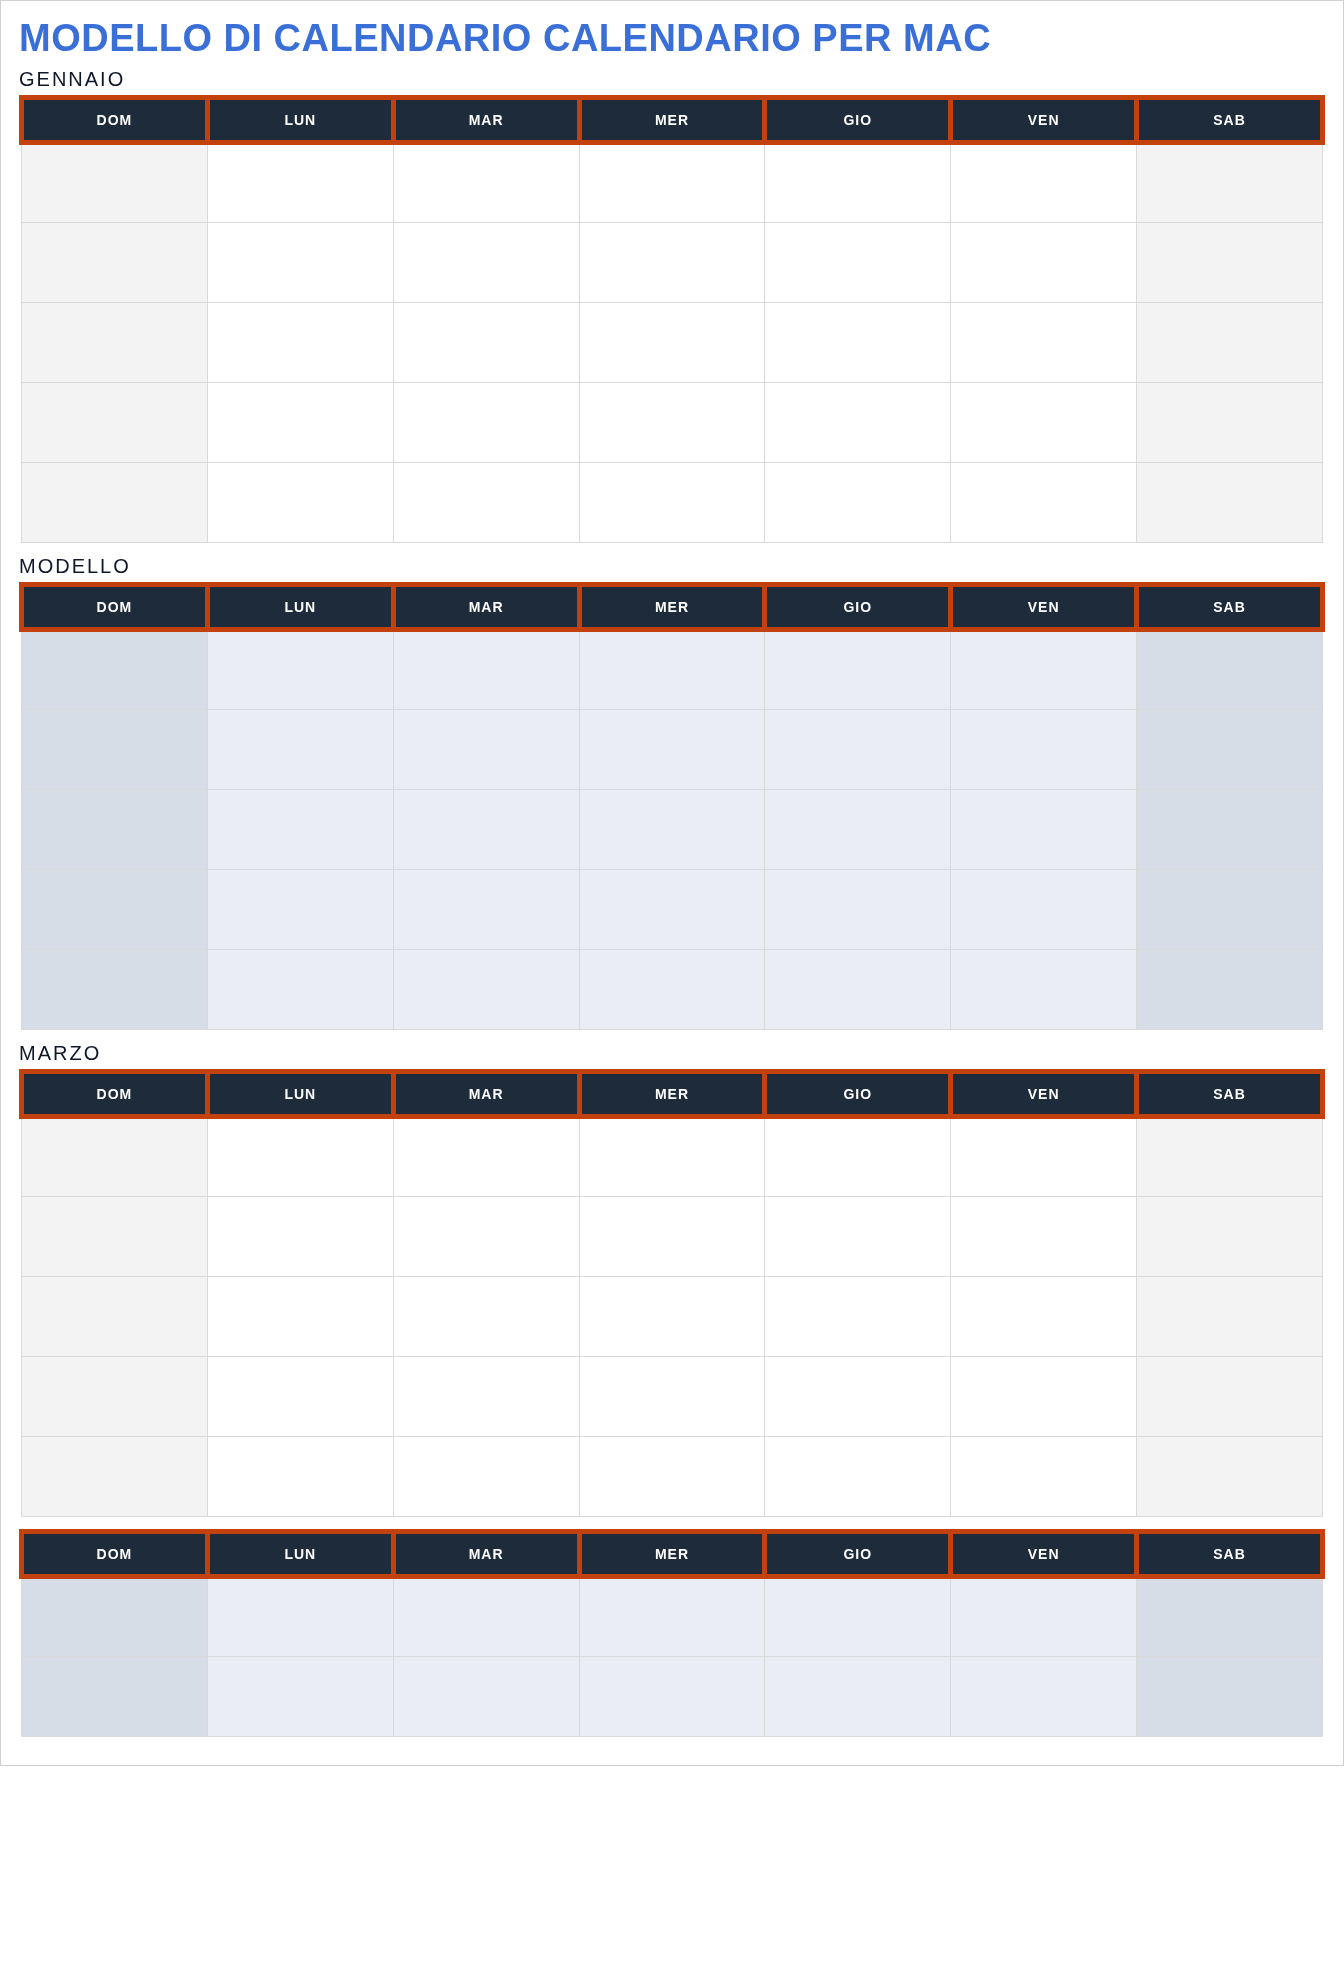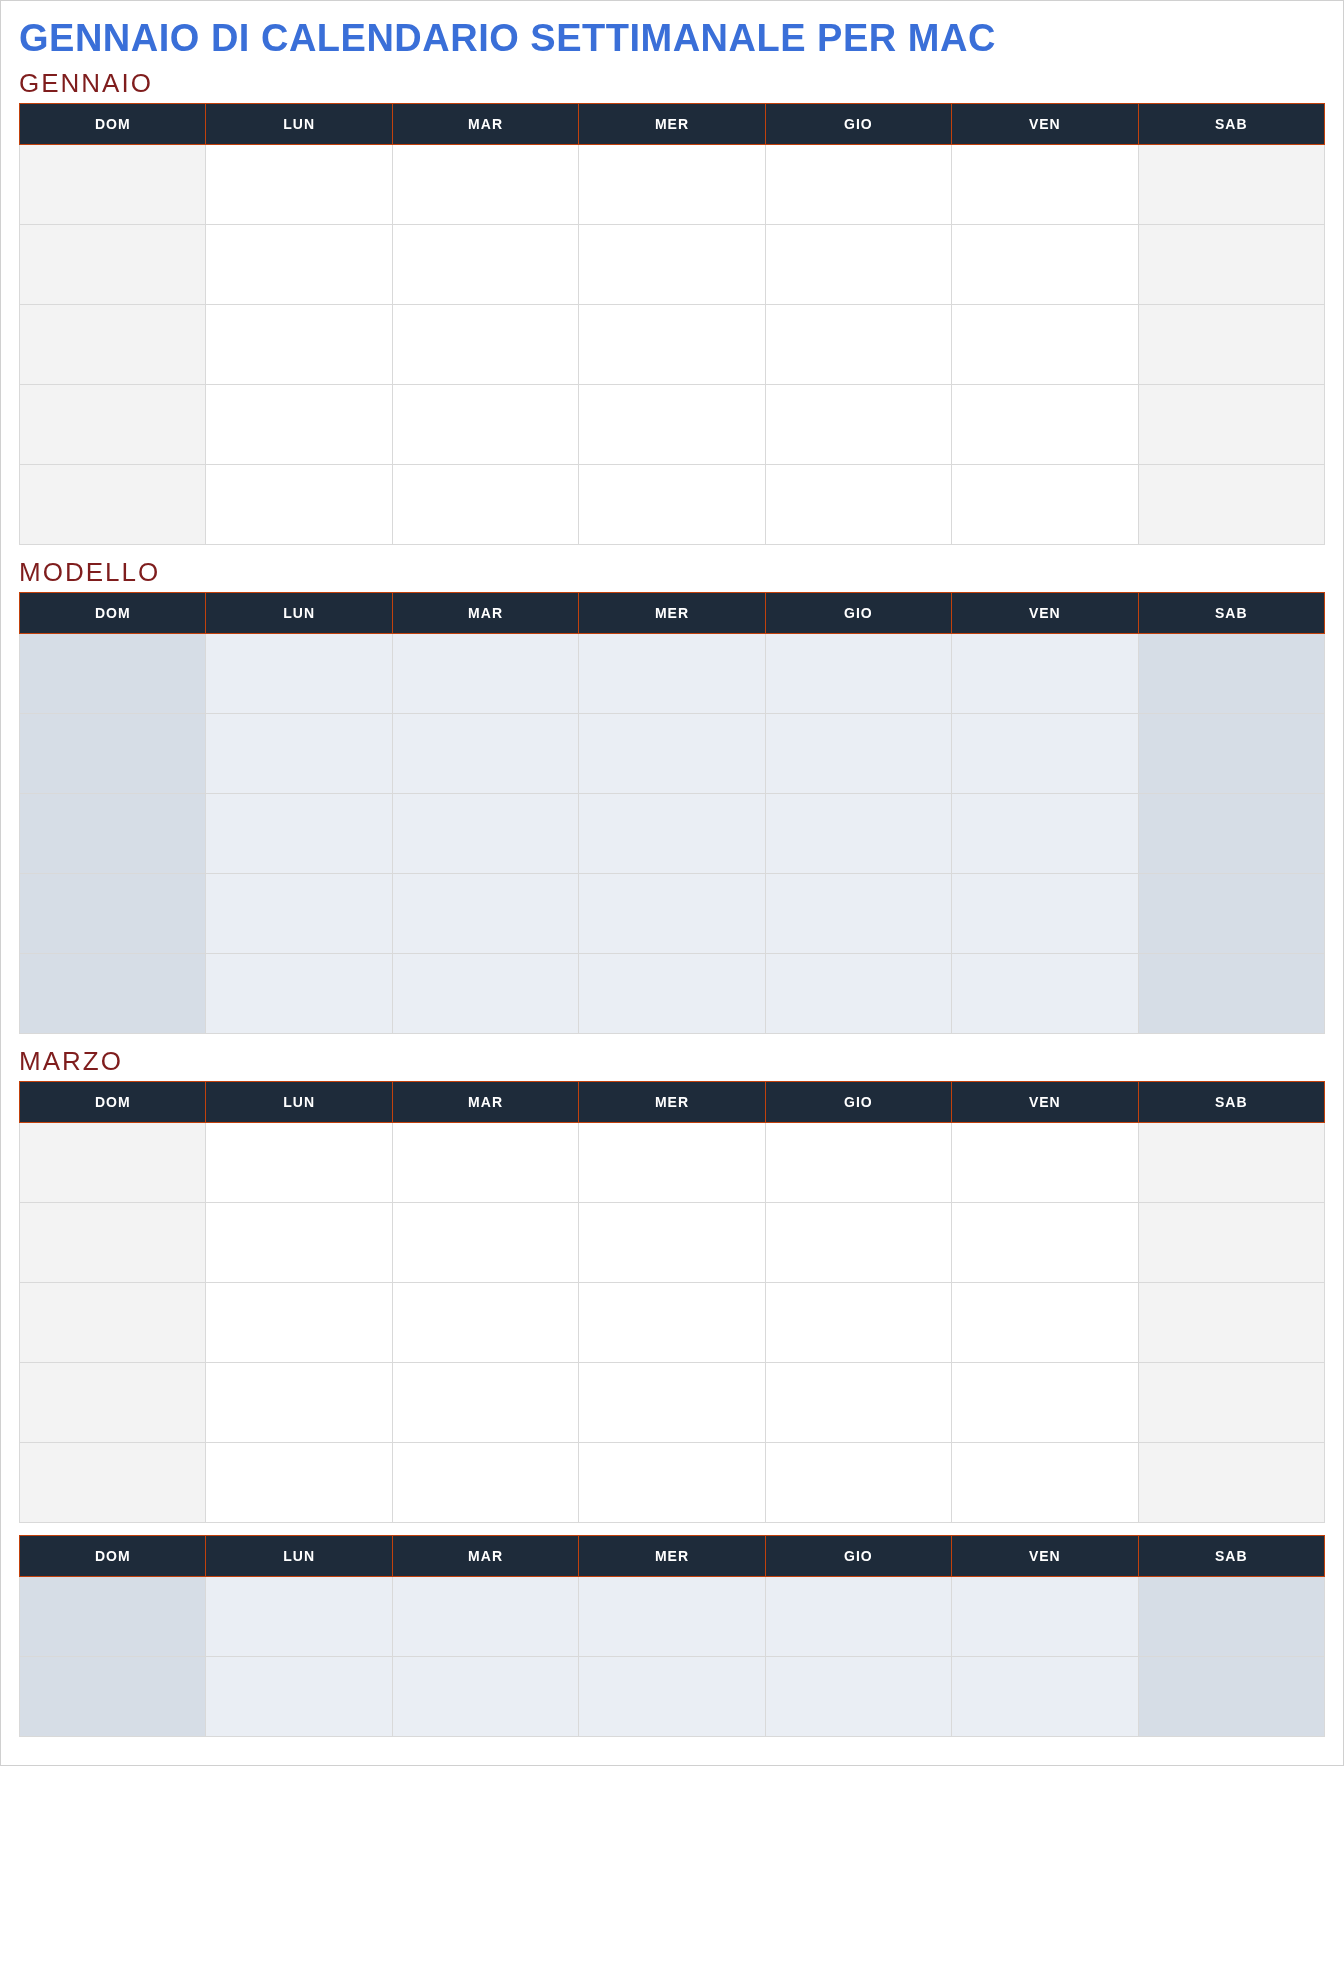--- a/index.html
+++ b/index.html
@@ -12,61 +12,61 @@
   }
   .page-title {
     color: #3a6fd8;
     font-size: 38px;
     font-weight: 700;
     letter-spacing: 0.5px;
     margin-bottom: 6px;
   }
   .month-block { margin-bottom: 12px; }
   .month-label {
-    color: #7f1d1d;
-    font-size: 26px;
+    color: #0f172a;
+    font-size: 20px;
     font-weight: 400;
     letter-spacing: 2px;
     margin-bottom: 4px;
     margin-top: 8px;
   }
   table.calendar {
     width: 100%;
     border-collapse: collapse;
     border: 1px solid #c8c8c8;
   }
   table.calendar th {
     background: #1e2b3a;
     color: #ffffff;
     font-size: 14px;
     font-weight: 700;
     letter-spacing: 1px;
     padding: 12px 0;
-    border: 1px solid #c2410c;
+    border: 5px solid #c2410c;
     text-align: center;
   }
   table.calendar td {
     border: 1px solid #d9d9d9;
     height: 80px;
     width: 14.28%;
     vertical-align: top;
   }
   
   .style-light td { background: #ffffff; }
   .style-light td.weekend { background: #f3f3f3; }
   
   .style-blue td { background: #eaeef4; }
   .style-blue td.weekend { background: #d6dde6; }
   
   .short td { height: 70px; }
 </style>
 </head>
 <body>
 
-<h1 class="page-title">GENNAIO DI CALENDARIO SETTIMANALE PER MAC</h1>
+<h1 class="page-title">MODELLO DI CALENDARIO CALENDARIO PER MAC</h1>
 
 <div id="months-container">
     <div class="month-block">
       <div class="month-label">GENNAIO</div>
       <table class="calendar style-light">
         <thead>
           <tr>
             <th>DOM</th>
             <th>LUN</th>
             <th>MAR</th>

